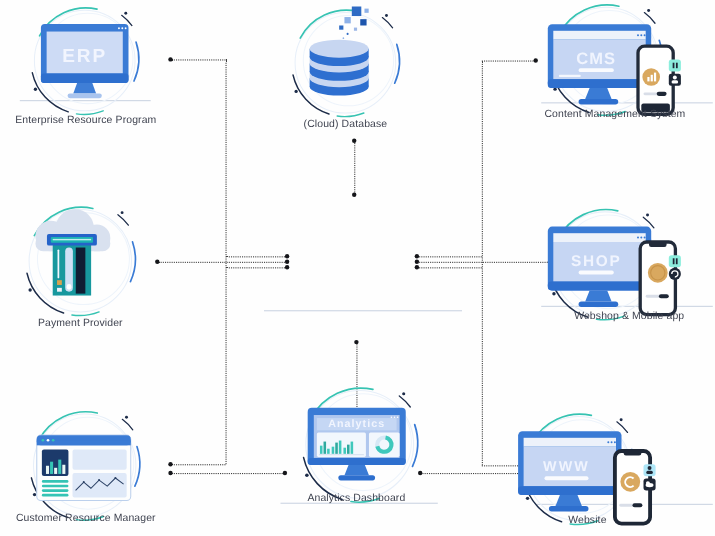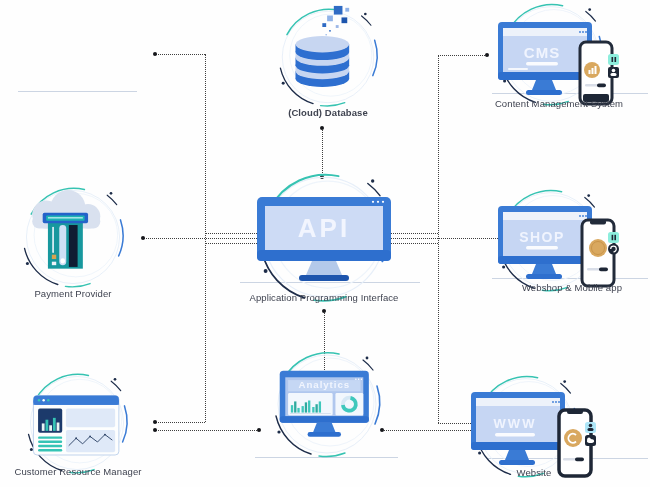--- a/index.html
+++ b/index.html
@@ -79,22 +79,39 @@
     <div class="dot" style="left:485px;top:428px;"></div>
   </div>
 
   <div class="ground" style="left:18px;top:91px;width:119px;"></div>
   <div class="ground" style="left:492px;top:93px;width:156px;"></div>
   <div class="ground" style="left:240px;top:282px;width:180px;"></div>
   <div class="ground" style="left:492px;top:278px;width:156px;"></div>
   <div class="ground" style="left:255px;top:457px;width:143px;"></div>
   <div class="ground" style="left:488px;top:458px;width:160px;"></div>
 
-
-  <div class="node" style="left:272px;top:1px;width:112px;height:112px;font-weight:bold;">
+  <div class="node" style="left:21px;top:-1px;width:112px;height:112px;">
+    <svg class="ring" width="112" height="112">
+        <use href="#ring"></use>
+      </svg>
+    <svg class="icon" style="left:11px;top:21px;" width="90" height="71" viewBox="0 0 104 82">
+      <rect x="6" y="2" width="92" height="62" rx="4" fill="#3A7BD5"></rect>
+      <rect x="12" y="10" width="80" height="44" fill="#CDDBF5"></rect>
+      <circle cx="88" cy="6.5" r="1" fill="#fff"></circle>
+        <circle cx="91.5" cy="6.5" r="1" fill="#fff"></circle>
+        <circle cx="95" cy="6.5" r="1" fill="#fff"></circle>
+      <rect x="6" y="54" width="92" height="10" rx="3" fill="#2E6FCE"></rect>
+      <text class="scr" x="52" y="42" font-size="20" letter-spacing="2" text-anchor="middle" opacity=".95">ERP</text>
+      <polygon points="44,64 60,64 64,75 40,75" fill="#3F7ED6"></polygon>
+      <rect x="34" y="75" width="36" height="5" rx="2.5" fill="#A9C4EE"></rect>
+    </svg>
+    <div class="lbl" style="left:-43px;top:105px;">Enterprise Resource Program</div>
+  </div>
+
+  <div class="node" style="left:258px;top:1px;width:112px;height:112px;">
     <svg class="ring" width="112" height="112">
         <use href="#ring"></use>
       </svg>
     <svg class="icon" style="left:10px;top:3px;" width="96" height="92" viewBox="0 0 100 96">
       <rect x="54" y="2" width="9" height="9" fill="#2F6BC4"></rect>
       <rect x="47" y="12" width="6" height="6" fill="#8FB2E8"></rect>
       <rect x="62" y="14" width="6" height="6" fill="#1D55AD"></rect>
       <rect x="42" y="20" width="4" height="4" fill="#2F6BC4"></rect>
       <rect x="56" y="22" width="3" height="3" fill="#9DB7E6"></rect>
       <rect x="66" y="4" width="4" height="4" fill="#8FB2E8"></rect>
@@ -172,37 +189,20 @@
         <rect x="46.5" y="78" width="5" height="6" rx="2.5" fill="#fff"></rect>
         <rect x="56" y="40" width="10" height="48" fill="#101D33"></rect>
         <rect x="26" y="26" width="52" height="12" rx="2" fill="#2563C9"></rect>
         <rect x="30" y="29" width="44" height="6" rx="1" fill="#1DB3B3"></rect>
         <rect x="32" y="31" width="40" height="1.5" fill="#BFEEF0"></rect>
       </g>
     </svg>
     <div class="lbl" style="left:-43px;top:108px;">Payment Provider</div>
   </div>
 
-  <div class="node" style="left:251px;top:164px;width:146px;height:146px;">
-    <svg class="ring" width="146" height="146">
-        <use href="#ring"></use>
-      </svg>
-    <svg class="icon" style="left:-2px;top:31px;" width="150" height="88" viewBox="0 0 150 88">
-      <rect x="8" y="2" width="134" height="64" rx="5" fill="#3A7BD5"></rect>
-      <rect x="16" y="11" width="118" height="44" fill="#CDDBF5"></rect>
-      <circle cx="124" cy="6.8" r="1.1" fill="#fff"></circle>
-        <circle cx="129" cy="6.8" r="1.1" fill="#fff"></circle>
-        <circle cx="134" cy="6.8" r="1.1" fill="#fff"></circle>
-      <text class="scr" x="75" y="42" font-size="26" letter-spacing="3" text-anchor="middle" opacity=".95">API</text>
-      <rect x="8" y="55" width="134" height="11" rx="4" fill="#2E6FCE"></rect>
-      <polygon points="63,66 87,66 93,80 57,80" fill="#B3C9EA"></polygon>
-      <rect x="50" y="80" width="50" height="6" rx="3" fill="#1D55AD"></rect>
-    </svg>
-    <div class="lbl lblw" style="left:-37px;top:128px;">Application Programming Interface</div>
-  </div>
 
   <div class="node" style="left:20px;top:366px;width:114px;height:114px;">
     <svg class="ring" width="114" height="114">
         <use href="#ring"></use>
       </svg>
     <svg class="icon" style="left:6px;top:24px;" width="104" height="78" viewBox="0 0 112 84">
       <rect x="8" y="6" width="92" height="64" rx="4" fill="#FDFEFE" stroke="#BCD0EC" stroke-width="1"></rect>
       <rect x="8" y="6" width="92" height="10" rx="4" fill="#3A7BD5"></rect>
       <rect x="8" y="11" width="92" height="5" fill="#3A7BD5"></rect>
       <circle cx="14" cy="11" r="1.3" fill="#35C4B5"></circle>
@@ -284,20 +284,21 @@
       <rect x="42.5" y="40" width="2.5" height="9" fill="#2FA99E"></rect>
       <rect x="46" y="37" width="2.5" height="12" fill="#3FC8BC"></rect>
       <rect x="15" y="49.5" width="44" height=".8" fill="#CDD9EA"></rect>
       <rect x="64" y="28" width="30" height="24" rx="1.5" fill="#F2F7FD"></rect>
       <circle cx="79" cy="40" r="7" fill="none" stroke="#D7E8F5" stroke-width="4"></circle>
       <circle cx="79" cy="40" r="7" fill="none" stroke="#3FC8BC" stroke-width="4" stroke-dasharray="30 14" transform="rotate(-80 79 40)"></circle>
       <rect x="4" y="53" width="96" height="7" rx="3" fill="#2E6FCE"></rect>
       <polygon points="44,60 60,60 64,70 40,70" fill="#3A7BD5"></polygon>
       <rect x="34" y="70" width="36" height="5" rx="2.5" fill="#2E6FCE"></rect>
     </svg>
+    <div class="lbl" style="left:-43px;top:103px;">Analytics Dashboard</div>
   </div>
 
   <div class="node" style="left:468px;top:368px;width:116px;height:116px;">
     <svg class="ring" width="116" height="116">
         <use href="#ring"></use>
       </svg>
     <svg class="icon" style="left:-1px;top:20px;" width="130" height="106" viewBox="0 0 130 106">
       <rect x="4" y="4" width="94" height="58" rx="4" fill="#3A7BD5"></rect>
       <rect x="9" y="10" width="84" height="8" fill="#EDF2FA"></rect>
       <circle cx="86" cy="14" r=".9" fill="#3A7BD5"></circle>

